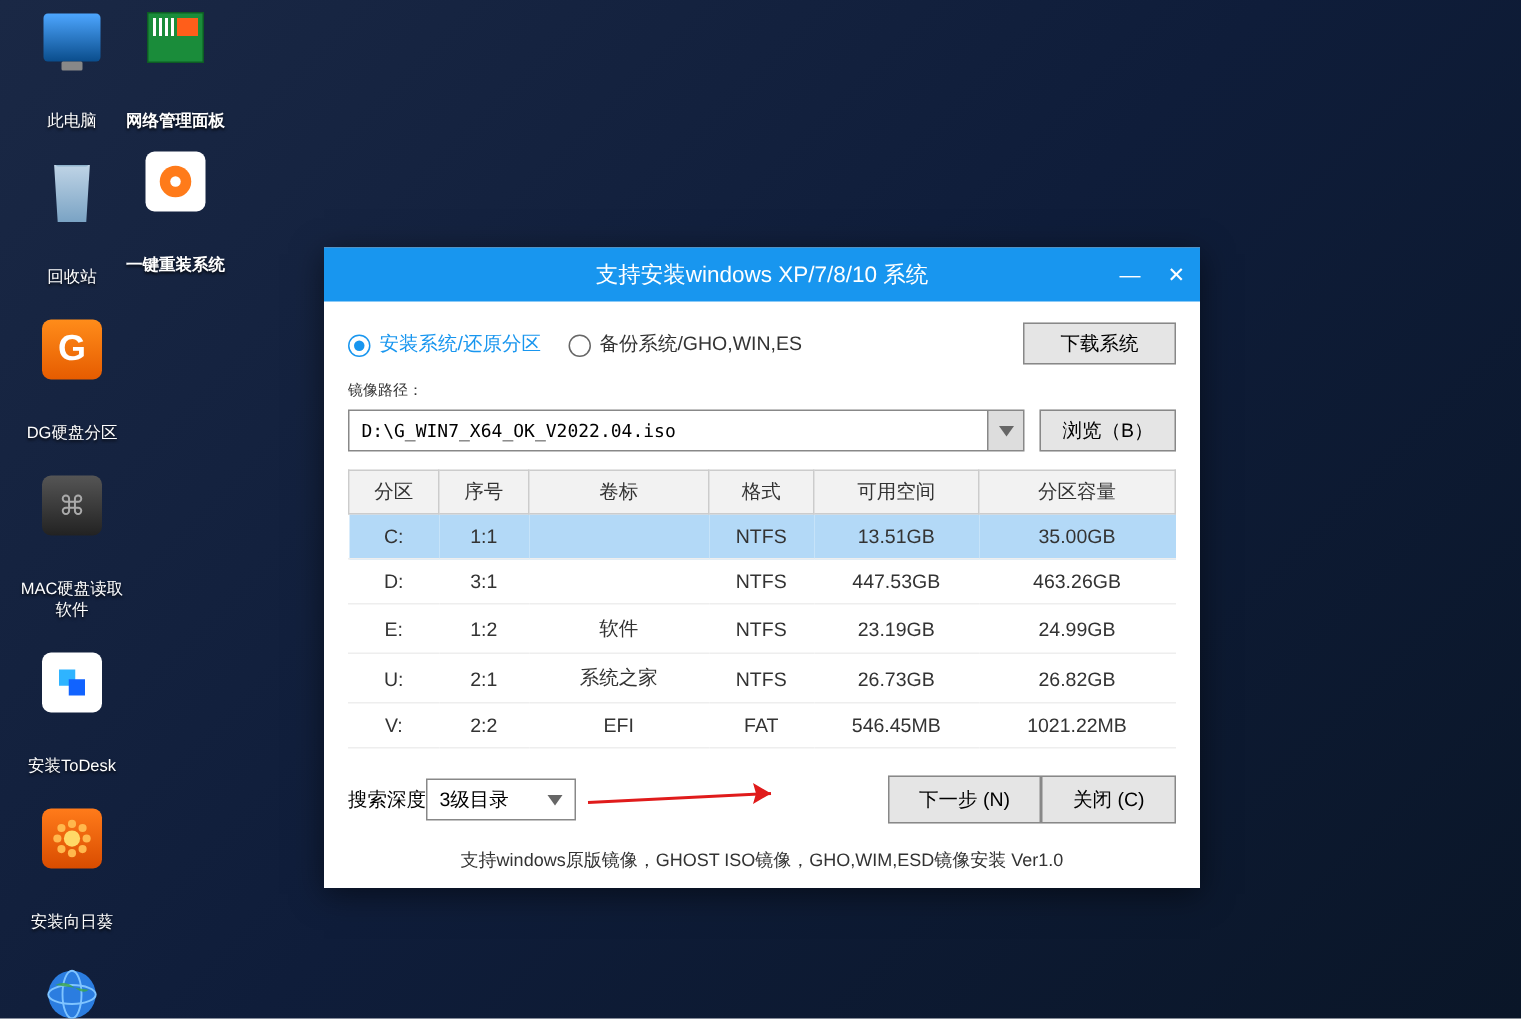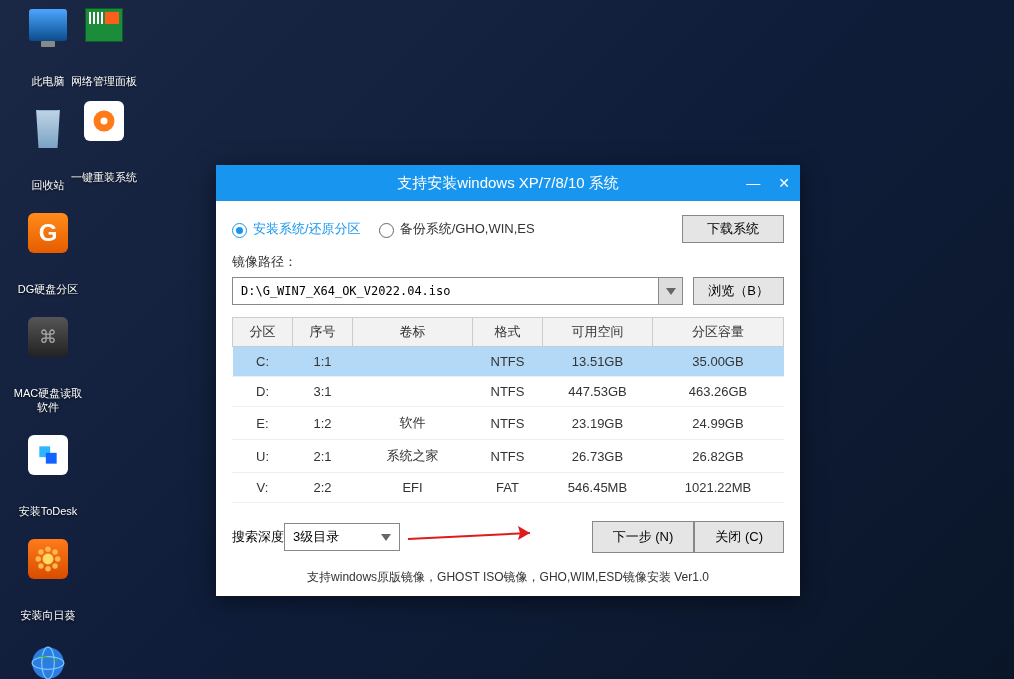--- a/index.html
+++ b/index.html
@@ -1,20 +1,20 @@
 <!DOCTYPE html>
 <html><head>
 <meta charset="utf-8">
 <style>
   *{box-sizing:border-box;margin:0;padding:0;}
   body{width:1014px;height:679px;background:linear-gradient(135deg,#1a2845 0%,#0f1d3a 50%,#0a1628 100%);font-family:"Microsoft YaHei","SimSun",Arial,sans-serif;position:relative;overflow:hidden;}
   .desktop{width:100%;height:100%;position:relative;}
   .icon-grid{position:absolute;top:0;left:0;padding:4px 12px;}
   .desktop-icon{width:72px;display:flex;flex-direction:column;align-items:center;margin-bottom:20px;cursor:pointer;gap:24px;}
-  .desktop-icon.col2{position:absolute;left:68px;}
+  .desktop-icon.col2{position:absolute;left:81px;font-weight:bold;}
   .icon-box{width:42px;height:42px;display:flex;align-items:center;justify-content:center;margin-bottom:4px;}
   .icon-label{color:#fff;font-size:11px;text-align:center;line-height:14px;text-shadow:0 1px 2px rgba(0,0,0,0.8);}
   
   .pc-monitor{width:38px;height:32px;background:linear-gradient(180deg,#4da6ff,#0a4d8c);border-radius:3px;position:relative;}
   .pc-monitor::after{content:"";position:absolute;bottom:-6px;left:12px;width:14px;height:6px;background:#888;border-radius:1px;}
   .net-panel{width:38px;height:34px;background:#1a8c3a;border:1px solid #0d5c24;position:relative;}
   .net-panel::before{content:"";position:absolute;top:3px;left:3px;width:14px;height:12px;background:repeating-linear-gradient(90deg,#fff 0 2px,transparent 2px 4px);}
   .net-panel::after{content:"";position:absolute;top:3px;right:3px;width:14px;height:12px;background:#ff5e1a;}
   .recycle-bin{width:34px;height:38px;background:linear-gradient(180deg,#bfd4e6,#7aa3c4);clip-path:polygon(15% 0,85% 0,78% 100%,22% 100%);position:relative;}
   .recycle-bin::before{content:"";position:absolute;top:-5px;left:6px;width:22px;height:6px;background:#8fb3cc;border-radius:2px;}
@@ -34,32 +34,32 @@
   .dialog-body{padding:14px 16px 10px 16px;}
   .top-row{display:flex;align-items:center;gap:18px;margin-bottom:10px;}
   .radio-group{display:flex;align-items:flex-end;gap:6px;cursor:pointer;}
   .radio{width:15px;height:15px;border:1px solid #1896ef;border-radius:50%;display:flex;align-items:center;justify-content:center;}
   .radio.off{border-color:#666;}
   .radio .dot{width:7px;height:7px;background:#1896ef;border-radius:50%;}
   .radio-label{font-size:13px;color:#1896ef;}
   .radio-label.off{color:#333;}
   .btn{border:1px solid #888;background:#e5e5e5;padding:4px 18px;font-size:13px;cursor:pointer;}
   .download-btn{margin-left:auto;padding:4px 24px;}
-  .field-label{font-size:13px;color:#333;margin-bottom:6px;}
+  .field-label{font-size:10px;color:#333;margin-bottom:6px;}
   .path-row{display:flex;gap:10px;margin-bottom:12px;}
   .path-input{flex:1;border:1px solid #888;height:28px;display:flex;align-items:center;padding:0 8px;font-size:12px;font-family:monospace;position:relative;}
   .path-input .dd{position:absolute;right:0;top:0;width:24px;height:26px;background:#ddd;border-left:1px solid #888;display:flex;align-items:center;justify-content:center;}
   .browse-btn{padding:4px 14px;}
   .table{border:1px solid #888;border-collapse:collapse;width:100%;font-size:13px;}
   .table th{background:#f2f2f2;border:1px solid #ccc;padding:5px 4px;font-weight:normal;color:#333;}
   .table td{border-left:1px solid transparent;border-right:1px solid transparent;border-bottom:1px solid #eee;padding:7px 4px;text-align:center;color:#333;}
   .table tr.selected td{background:#b3d9f7;}
   .foot-row{display:flex;align-items:center;gap:0;margin-top:18px;position:relative;}
   .depth-label{font-size:13px;}
-  .depth-select{border:1px solid #888;padding:4px 8px;width:116px;display:flex;align-items:center;justify-content:space-between;font-size:13px;cursor:pointer;}
+  .depth-select{border:1px solid #888;padding:4px 8px;width:100px;display:flex;align-items:center;justify-content:space-between;font-size:13px;cursor:pointer;}
   .arrow-annotation{flex:1;position:relative;height:20px;}
   .arrow-annotation svg{position:absolute;left:0;top:-4px;}
   .next-btn,.close-btn{padding:6px 20px;}
   .bottom-text{text-align:center;font-size:12px;color:#333;margin-top:16px;}
   .tri{width:0;height:0;border-left:5px solid transparent;border-right:5px solid transparent;border-top:7px solid #666;}
 </style>
 </head>
 <body>
 
 <div class="desktop">

